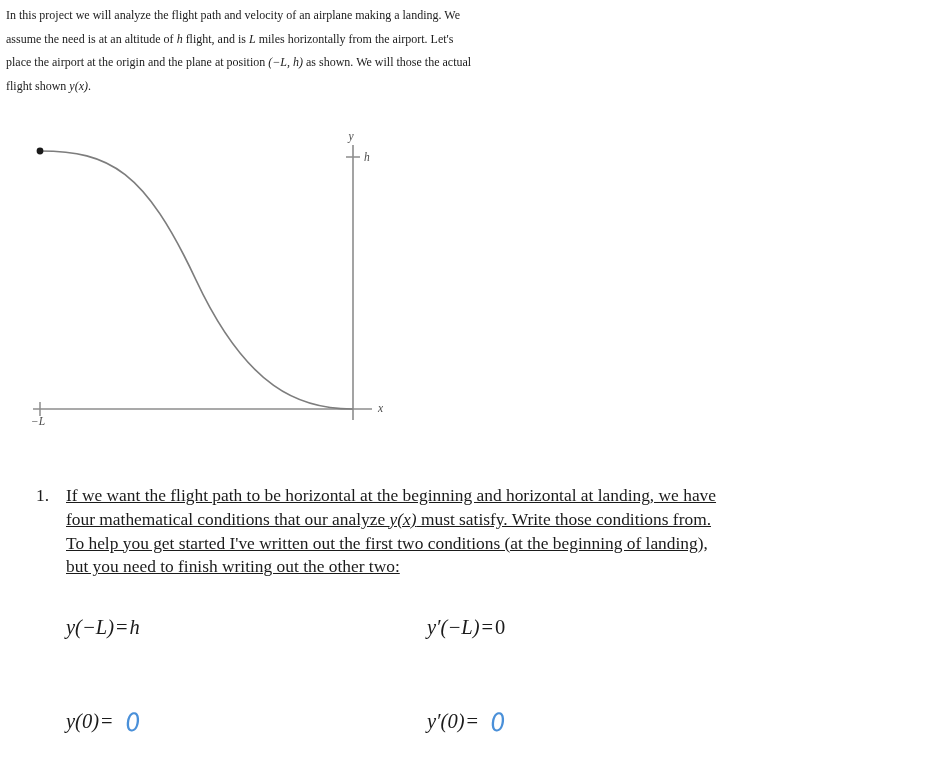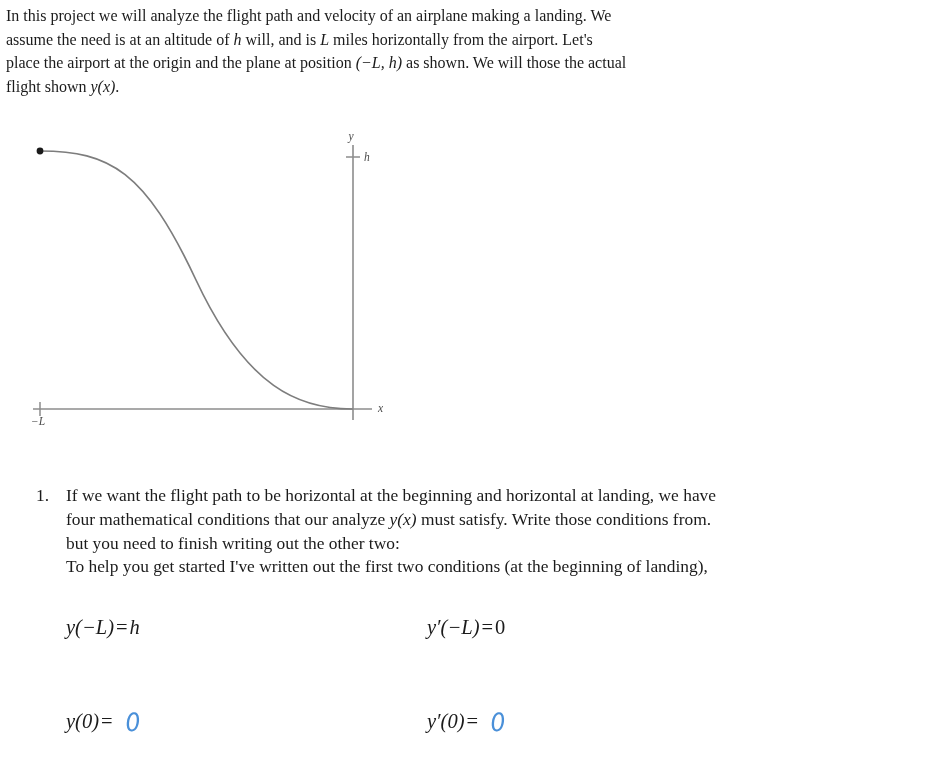--- a/index.html
+++ b/index.html
@@ -22,21 +22,21 @@
     width: 934px;
     height: 762px;
   }
 
   
   .intro {
     position: absolute;
     left: 6px;
     top: 4px;
     width: 920px;
-    font-size: 16px;
+    font-size: 12px;
     line-height: 23.6px;
     text-align: justify;
     text-justify: inter-word;
   }
   .intro .ln { display: block; white-space: nowrap; }
   .intro .ln.last { }
 
   i.m, span.m {
     font-family: "Liberation Serif", "DejaVu Serif", serif;
     font-style: italic;
@@ -65,21 +65,21 @@
     font-size: 17.4px;
     line-height: 23.8px;
     text-align: justify;
   }
   .qnum {
     position: absolute;
     left: 6px;
     top: 0;
     font-size: 17.4px;
   }
-  .qitem .ln { display: block; white-space: nowrap; }
+  .qitem .ln { display: block; white-space: nowrap; text-decoration: underline; }
 
   
   .eqrow {
     position: absolute;
     left: 0;
     width: 934px;
     height: 40px;
     padding-left: 38px;
   }
   .eqrow.r1 { top: 616px; }
@@ -113,21 +113,21 @@
     vertical-align: -3px;
   }
 </style>
 </head>
 <body>
 
 <div class="page">
 
   <div class="intro">
     <span class="ln"><span>In this project we will analyze the flight path and velocity of an airplane making a landing.  We</span></span>
-    <span class="ln"><span>assume the need is at an altitude of </span><i class="m">h</i><span> will, and is </span><i class="m">L</i><span> miles horizontally from the airport.  Let's</span></span>
+    <span class="ln"><span>assume the need is at an altitude of </span><i class="m">h</i><span> flight, and is </span><i class="m">L</i><span> miles horizontally from the airport.  Let's</span></span>
     <span class="ln"><span>place the airport at the origin and the plane at position </span><i class="m">(−L, h)</i><span> as shown.  We will those the actual</span></span>
     <span class="ln last"><span>flight shown </span><i class="m">y(x)</i><span>.</span></span>
   </div>
 
   <div class="figure">
     <svg width="420" height="320" viewBox="0 0 420 320" xmlns="http://www.w3.org/2000/svg">
 
       <line x1="33" y1="289" x2="372" y2="289" stroke="#8c8c8c" stroke-width="1.6"></line>
 
       <line x1="353" y1="25" x2="353" y2="300" stroke="#8c8c8c" stroke-width="1.6"></line>
@@ -150,22 +150,22 @@
 
       <text x="31" y="305" font-family="Liberation Serif, serif" font-style="italic" font-size="11.5" fill="#4a4a4a">−L</text>
     </svg>
   </div>
 
   <div class="qlist">
     <div class="qitem">
       <span class="qnum">1.</span>
       <span class="ln">If we want the flight path to be horizontal at the beginning and horizontal at landing, we have</span>
       <span class="ln"><span>four mathematical conditions that our analyze </span><i class="m">y(x)</i><span> must satisfy.  Write those conditions from.</span></span>
+      <span class="ln">To help you get started I've written out the first two conditions (at the beginning of landing),</span>
       <span class="ln">but you need to finish writing out the other two:</span>
-      <span class="ln">To help you get started I've written out the first two conditions (at the beginning of landing),</span>
     </div>
   </div>
 
   <div class="eqrow r1">
     <div class="eq c1">
       <span class="var">y</span><span class="var">(−L)</span><span class="op">=</span><span class="var">h</span>
     </div>
     <div class="eq c2">
       <span class="prime">y′</span><span class="var">(−L)</span><span class="op">=</span><span class="num">0</span>
     </div>

